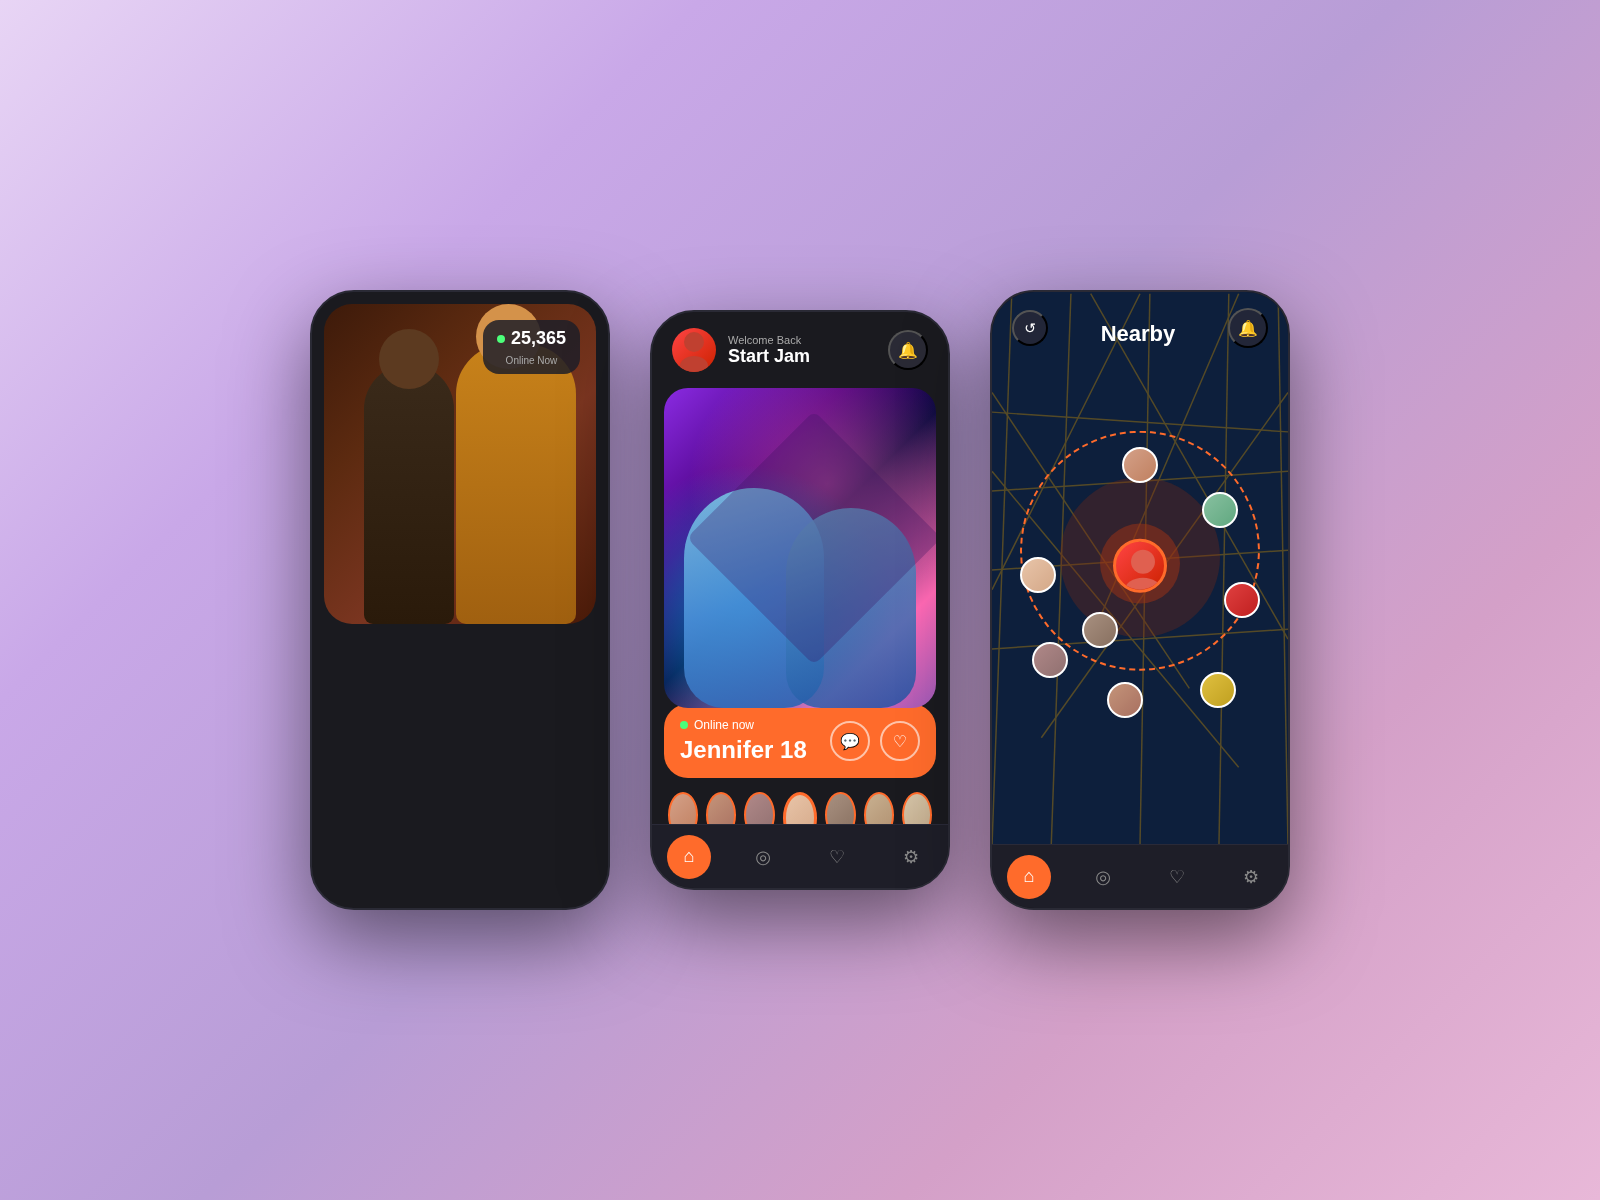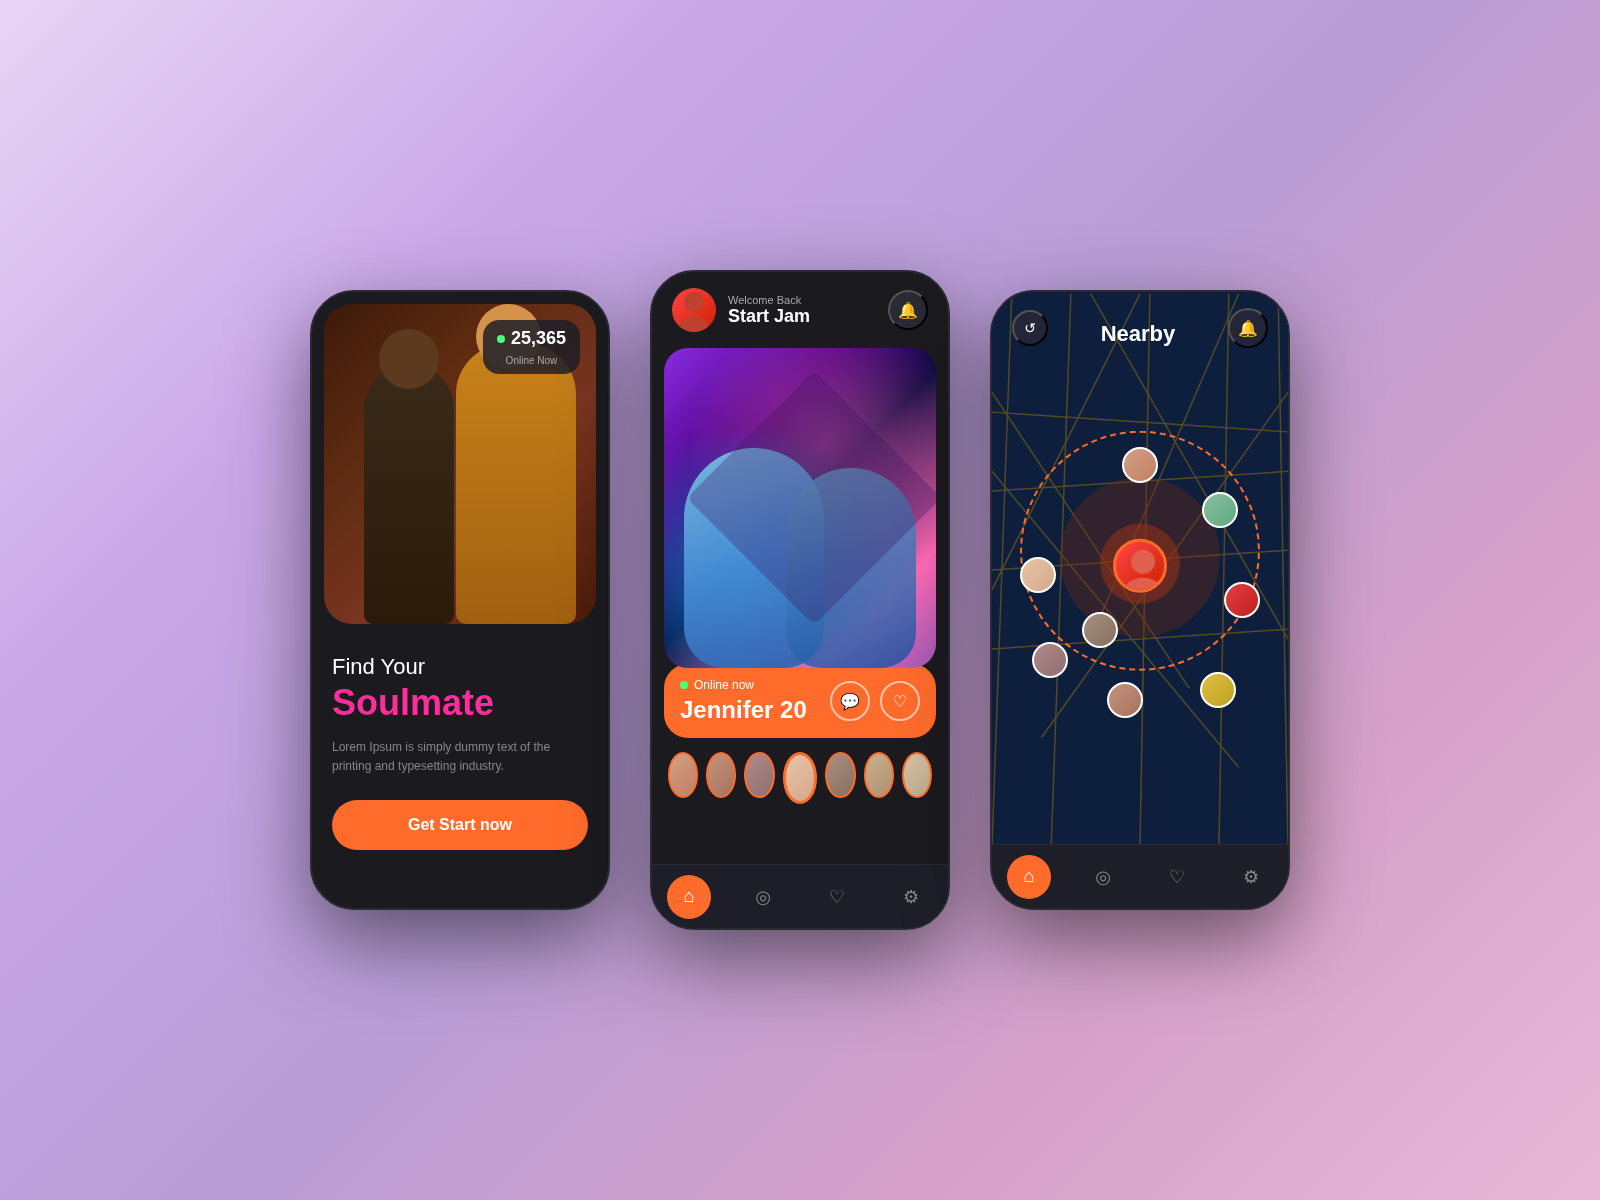--- a/index.html
+++ b/index.html
@@ -451,30 +451,24 @@
 
       <div class="online-badge">
         <div class="badge-row">
           <span class="online-dot"></span>
           <span class="badge-number">25,365</span>
         </div>
         <span class="badge-text">Online Now</span>
       </div>
     </div>
 
-    <div class="content">
-      <div class="find-text">Find Your</div>
-      <div class="soulmate-text">Soulmate</div>
-      <div class="description">Lorem Ipsum is simply dummy text of the printing and typesetting industry.</div>
-      <button class="get-start-btn">Get Start now</button>
-    </div>
 
   </div>
 
-  <div class="phone phone2" style="height: 660px;">
+  <div class="phone phone2" style="height: 580px;">
 
     <div class="header">
       <div class="header-left">
         <div class="header-avatar">
 
           <svg width="44" height="44" viewBox="0 0 44 44">
             <circle cx="22" cy="14" r="10" fill="#c04030"></circle>
             <ellipse cx="22" cy="38" rx="14" ry="10" fill="#c04030"></ellipse>
           </svg>
         </div>
@@ -500,21 +494,21 @@
         <div style="position:absolute;top:60px;left:60px;width:180px;height:180px;background:rgba(60,20,100,0.3);transform:rotate(45deg);border-radius:8px;"></div>
       </div>
     </div>
 
     <div class="info-card">
       <div class="info-left">
         <div class="online-row">
           <span class="online-dot"></span>
           <span class="online-label">Online now</span>
         </div>
-        <div class="person-name">Jennifer  20</div>
+        <div class="person-name">Jennifer  18</div>
       </div>
       <div class="action-btns">
         <button class="action-btn">
           <span>💬</span>
         </button>
         <button class="action-btn">
           <span>♡</span>
         </button>
       </div>
     </div>

